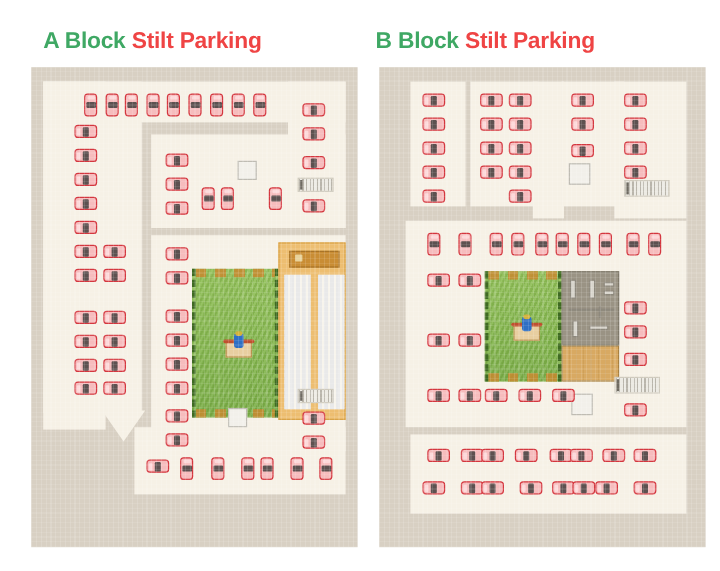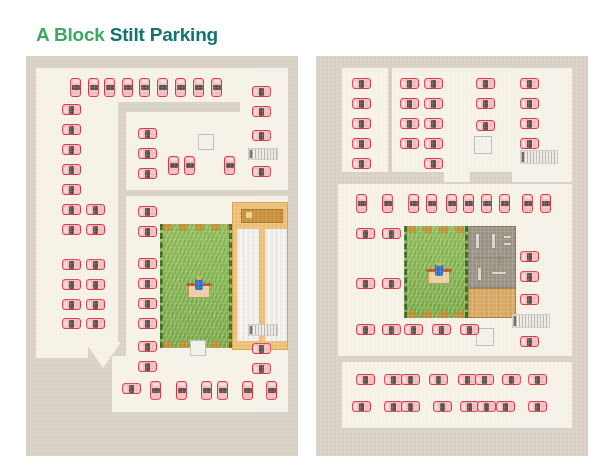--- a/index.html
+++ b/index.html
@@ -15,21 +15,21 @@
   
   .title{
     position:absolute;
     font-size:19px;
     font-weight:bold;
     letter-spacing:-0.2px;
     white-space:nowrap;
     color:#2f2f2f;
   }
   .title .block{color:#3fa864;}
-  .title .rest{color:#0f766e;}
+  .title .rest{color:#ef4444;}
   #title-a{left:36px;top:24px;}
   #title-b{left:313px;top:24px;}
 
   
   .panel{
     position:absolute;
     top:56px;
     width:272px;height:400px;
     background:#d8d0c3;
     overflow:hidden;
@@ -263,20 +263,24 @@
         <div class="car h" style="left: 96px; top: 327px;"></div>
         <div class="car" style="left: 124px; top: 325px;"></div>
         <div class="car" style="left: 150px; top: 325px;"></div>
         <div class="car" style="left: 175px; top: 325px;"></div>
         <div class="car" style="left: 191px; top: 325px;"></div>
         <div class="car" style="left: 216px; top: 325px;"></div>
         <div class="car" style="left: 240px; top: 325px;"></div>
       </div>
   </div>
 
+  <div class="title" id="title-b">
+    <span class="block">B Block</span>
+    <span class="rest">Stilt Parking</span>
+  </div>
 
   <div class="panel" id="panel-b">
 
     <div class="slab" style="left:26px;top:12px;width:46px;height:104px;"></div>
     <div class="slab" style="left:76px;top:12px;width:56px;height:104px;"></div>
     <div class="slab" style="left:128px;top:12px;width:26px;height:114px;"></div>
     <div class="slab" style="left:152px;top:12px;width:52px;height:104px;"></div>
     <div class="slab" style="left:196px;top:12px;width:60px;height:114px;"></div>
 
     <div class="slab" style="left:22px;top:128px;width:234px;height:172px;"></div>

